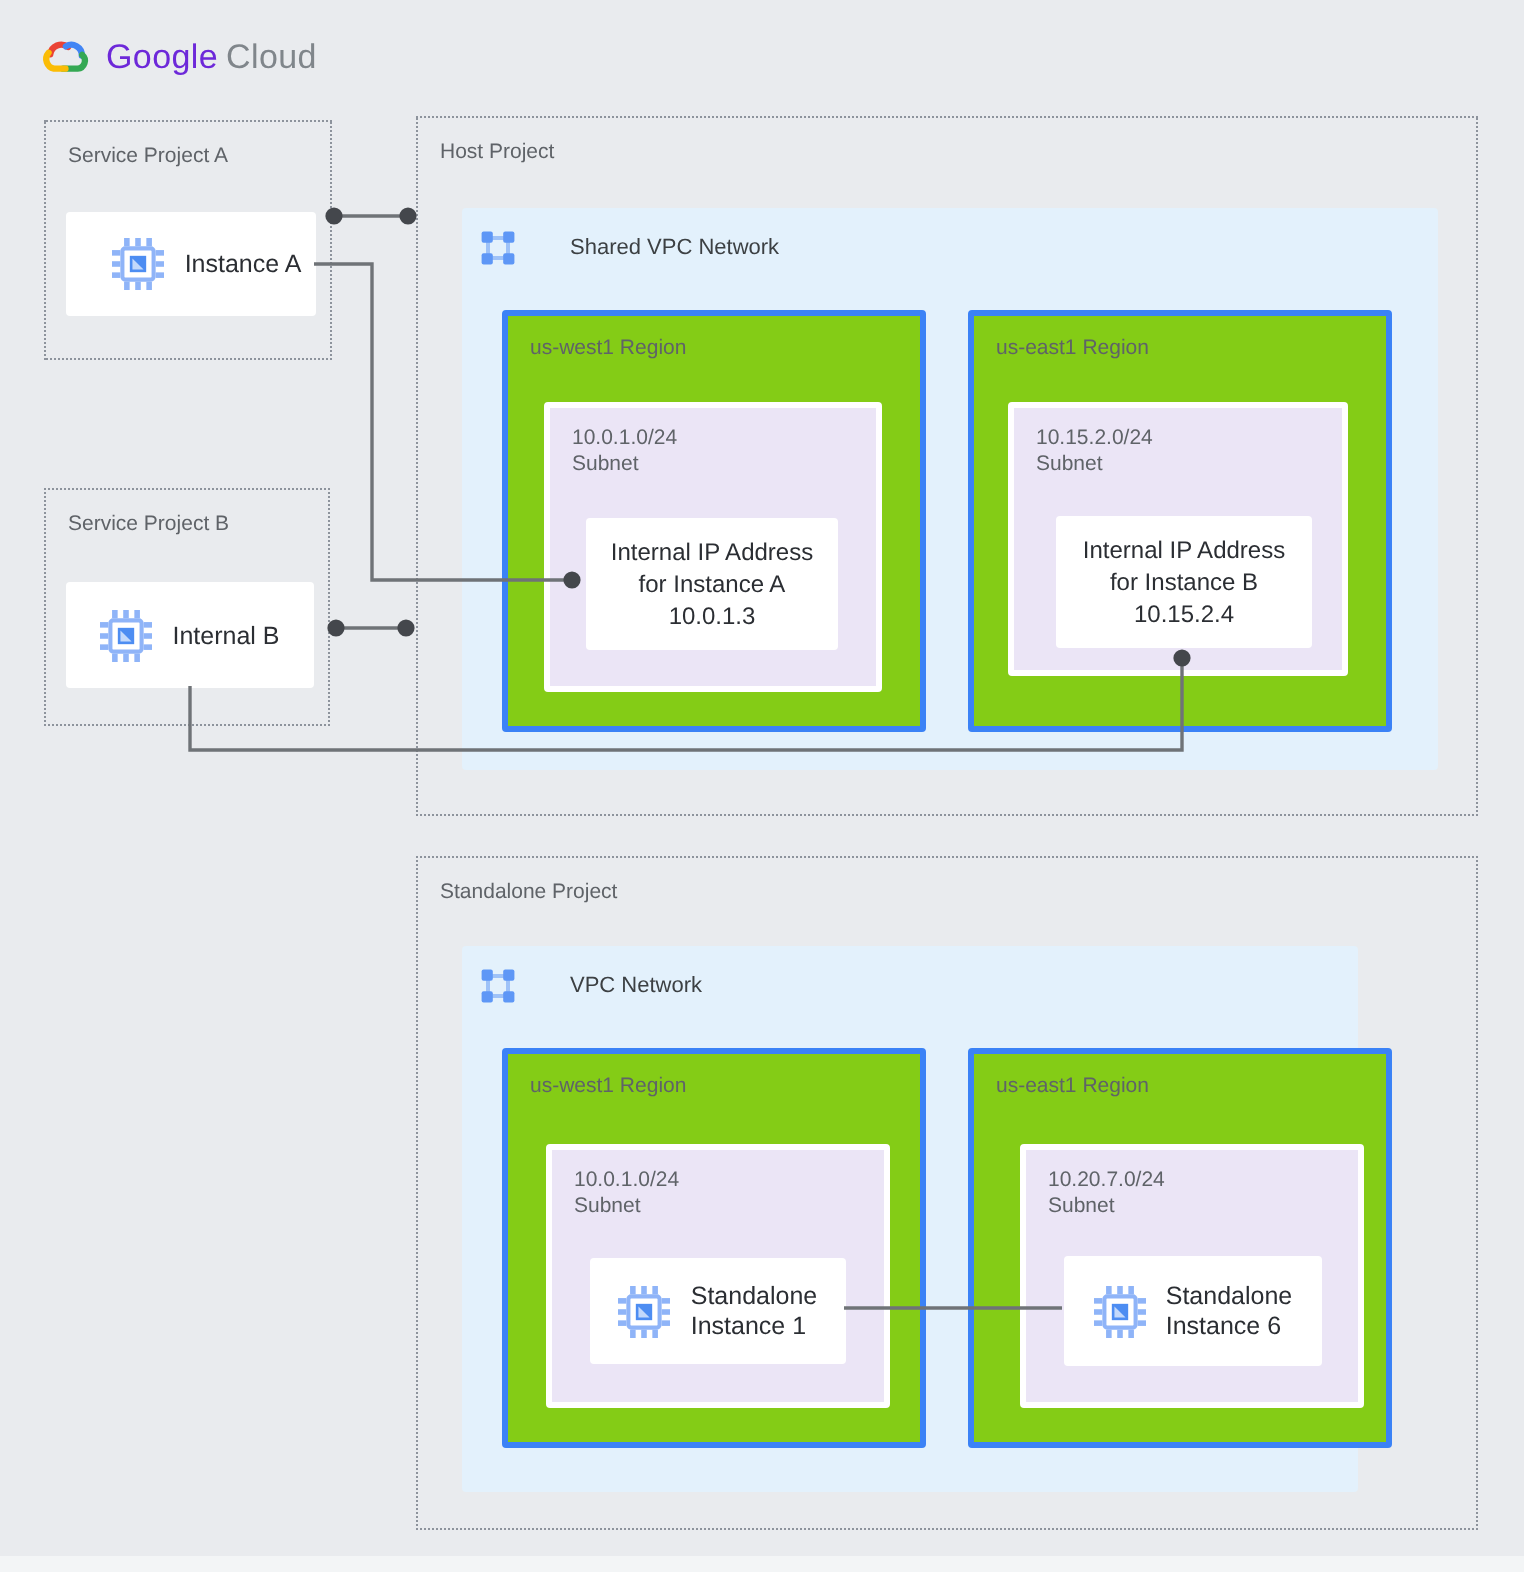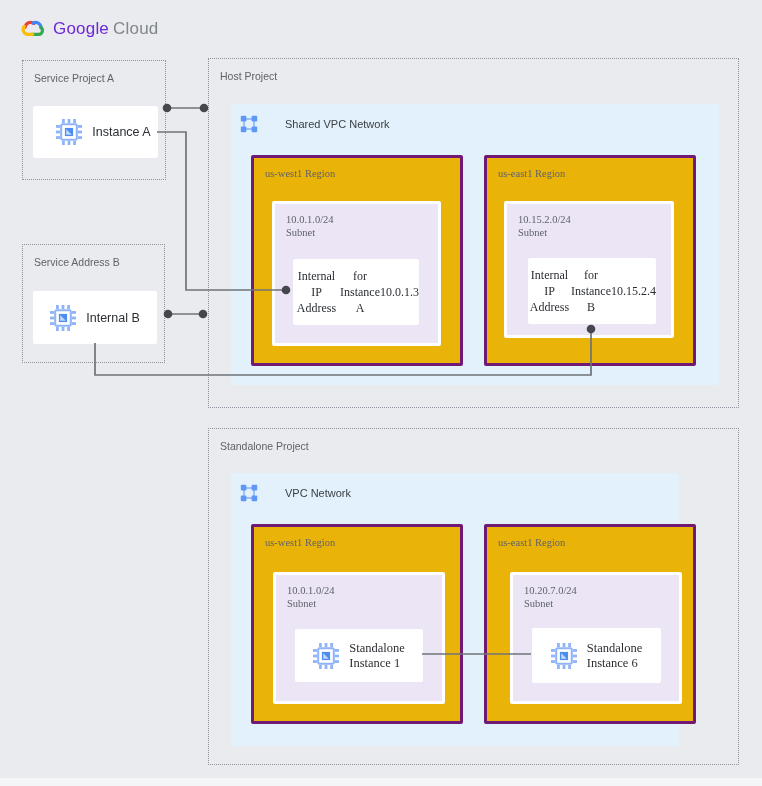--- a/index.html
+++ b/index.html
@@ -13,28 +13,28 @@
   .logo-text .c{color:#80868b;margin-left:4px;}
 
   
   .proj{position:absolute;border:1px dotted #8d939c;box-sizing:border-box;}
   .proj-label{position:absolute;left:11px;top:11px;font-size:10.5px;color:#5f6368;white-space:nowrap;}
 
   
   .vpc-box{position:absolute;background:#e3f1fc;border-radius:2px;box-sizing:border-box;}
   .vpc-head{position:absolute;left:9px;top:11px;display:flex;align-items:center;gap:7px;}
   .vpc-head .lbl{font-size:11px;color:#3c4043;white-space:nowrap;margin-left:20px;}
-  .region{position:absolute;background:#eab308;border:3px solid #701a75;border-radius:2px;box-sizing:border-box;font-family:Liberation Serif, serif;}
+  .region{position:absolute;background:#84cc16;border:3px solid #3b82f6;border-radius:2px;box-sizing:border-box;}
   .region-label{position:absolute;left:11px;top:10px;font-size:10.5px;color:#5f6368;white-space:nowrap;}
   .subnet{position:absolute;background:#ebe5f6;border:3px solid #ffffff;border-radius:2px;box-sizing:border-box;}
   .subnet-label{position:absolute;left:11px;top:9px;font-size:10.5px;line-height:13px;color:#5f6368;white-space:nowrap;}
 
   
   .card{position:absolute;background:#ffffff;border-radius:2px;box-sizing:border-box;}
-  .card.ip{display:flex;flex-direction:row;align-items:center;justify-content:center;
+  .card.ip{display:flex;flex-direction:column;align-items:center;justify-content:center;
            text-align:center;font-size:12px;line-height:16px;color:#2b2e33;}
   .card.inst{display:flex;align-items:center;justify-content:center;gap:10px;
              font-size:12.5px;color:#2b2e33;}
   .card.inst .two{line-height:15px;text-align:left;}
 
   
   .wires{position:absolute;left:0;top:0;width:762px;height:786px;pointer-events:none;z-index:5;}
 
   .bottom-strip{position:absolute;left:0;top:778px;width:762px;height:8px;background:#f3f5f6;}
 </style>
@@ -75,21 +75,21 @@
         </g>
         <rect x="5.6" y="5.6" width="16.8" height="16.8" rx="1.5" fill="#ffffff" stroke="#8fb4f8" stroke-width="2.2"></rect>
         <rect x="9.6" y="9.6" width="8.8" height="8.8" fill="#4d8df2"></rect>
         <polygon points="11,11 11,17 17,17" fill="#c3d9fb"></polygon>
       </svg>
       <span>Instance A</span>
     </div>
   </div>
 
   <div class="proj" style="left:22px;top:244px;width:143px;height:119px;">
-    <div class="proj-label">Service Address B</div>
+    <div class="proj-label">Service Project B</div>
     <div class="card inst" style="left:10px;top:46px;width:124px;height:53px;">
       <svg width="26" height="26" viewBox="0 0 28 28">
         <g fill="#8fb4f8">
           <rect x="6.5" y="0" width="3" height="4.5"></rect>
             <rect x="12.5" y="0" width="3" height="4.5"></rect>
             <rect x="18.5" y="0" width="3" height="4.5"></rect>
           <rect x="6.5" y="23.5" width="3" height="4.5"></rect>
             <rect x="12.5" y="23.5" width="3" height="4.5"></rect>
             <rect x="18.5" y="23.5" width="3" height="4.5"></rect>
           <rect x="0" y="6.5" width="4.5" height="3"></rect>

